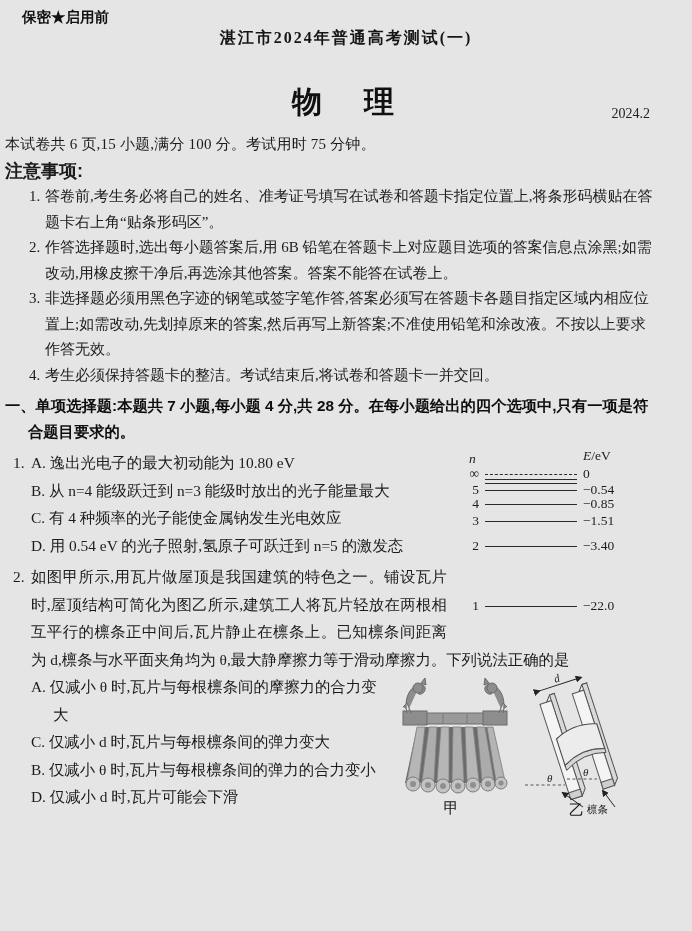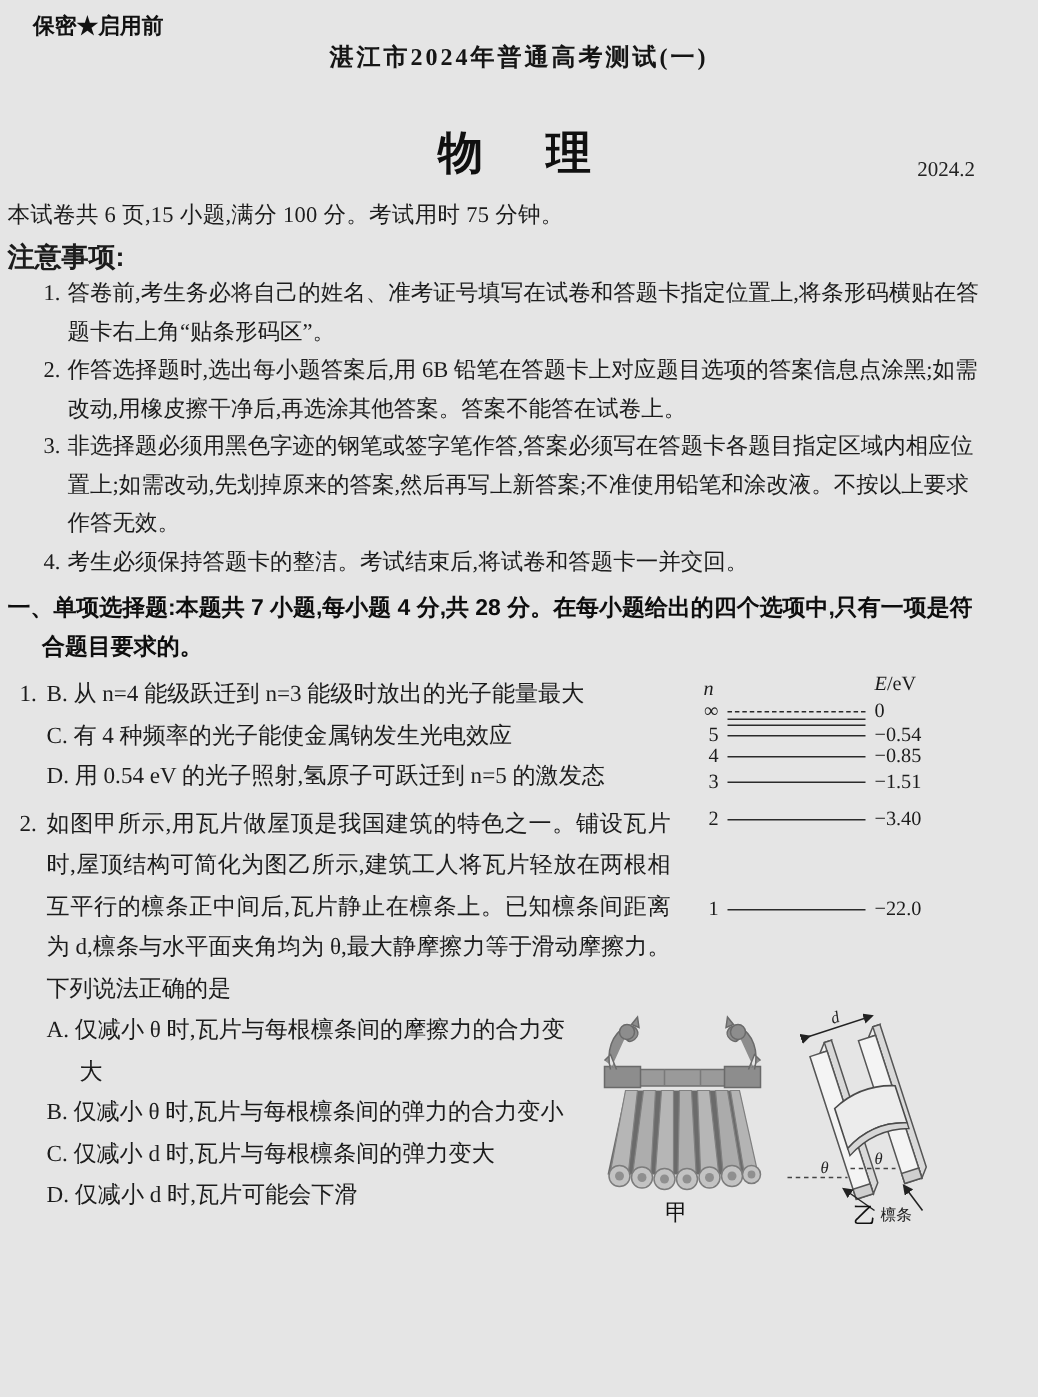--- a/index.html
+++ b/index.html
@@ -167,20 +167,21 @@
               <span class="ev">−3.40</span>
             </div>
             <div class="elevel" style="top: 156px;">
               <span class="en">1</span>
               <span class="eline"></span>
               <span class="ev">−22.0</span>
             </div>
           </div>
       </div>
 
+      <div class="option">A. 逸出光电子的最大初动能为 10.80 eV</div>
       <div class="option">B. 从 n=4 能级跃迁到 n=3 能级时放出的光子能量最大</div>
       <div class="option">C. 有 4 种频率的光子能使金属钠发生光电效应</div>
       <div class="option">D. 用 0.54 eV 的光子照射,氢原子可跃迁到 n=5 的激发态</div>
     </div>
 
     <div class="question">
       <span class="q-num">2.</span>
       <p class="stem">如图甲所示,用瓦片做屋顶是我国建筑的特色之一。铺设瓦片时,屋顶结构可简化为图乙所示,建筑工人将瓦片轻放在两根相互平行的檩条正中间后,瓦片静止在檩条上。已知檩条间距离为 d,檩条与水平面夹角均为 θ,最大静摩擦力等于滑动摩擦力。下列说法正确的是</p>
 
       <div class="q2-figures">
@@ -275,19 +276,19 @@
 
             <line x1="62" y1="134" x2="42" y2="120" stroke="#222" stroke-width="1" marker-end="url(#ah)"></line>
             <line x1="94" y1="134" x2="82" y2="118" stroke="#222" stroke-width="1" marker-end="url(#ah)"></line>
             <text class="fig-small-text" x="66" y="140">檩条</text>
             <text class="fig-caption-text" x="48" y="142">乙</text>
           </svg>
         </div>
       </div>
 
       <div class="option">A. 仅减小 θ 时,瓦片与每根檩条间的摩擦力的合力变大</div>
+      <div class="option">C. 仅减小 d 时,瓦片与每根檩条间的弹力变大</div>
       <div class="option">B. 仅减小 θ 时,瓦片与每根檩条间的弹力的合力变小</div>
-      <div class="option">C. 仅减小 d 时,瓦片与每根檩条间的弹力变大</div>
       <div class="option">D. 仅减小 d 时,瓦片可能会下滑</div>
     </div>
 
   </div>
 </div>
 
 </body></html>

